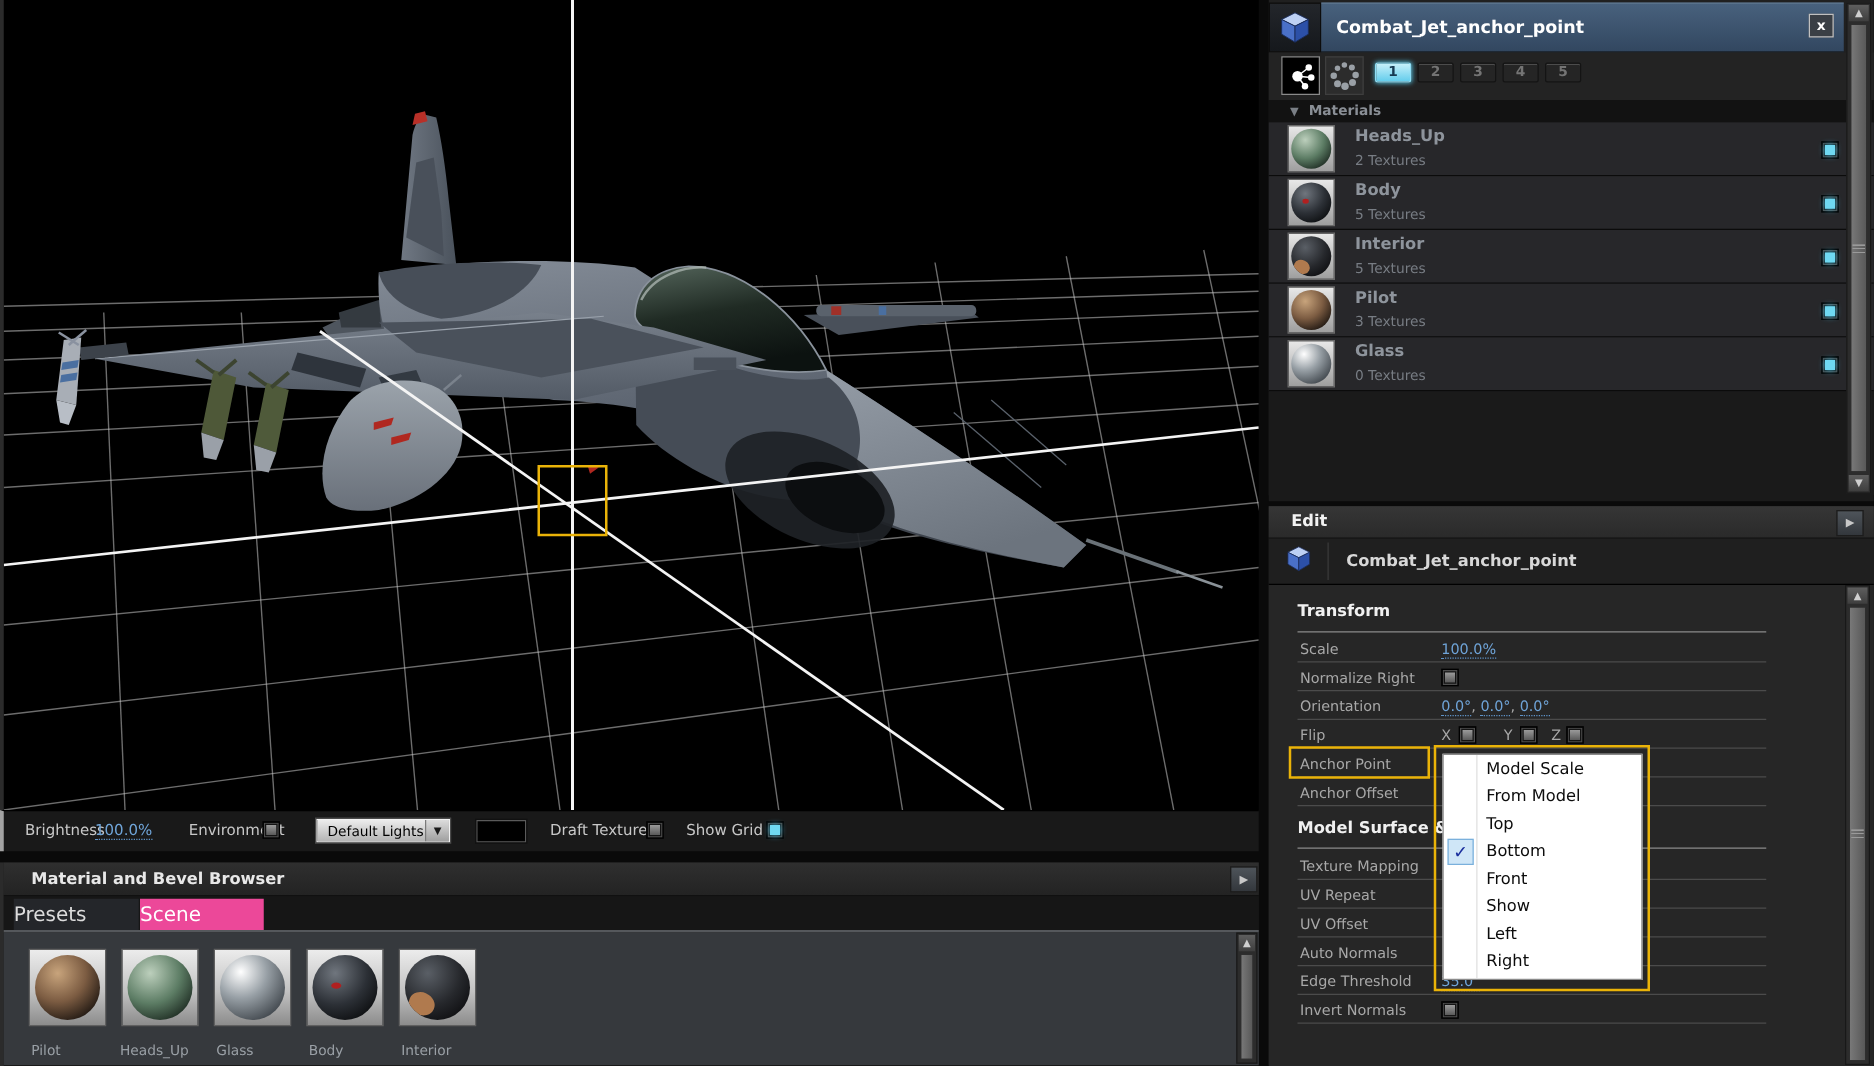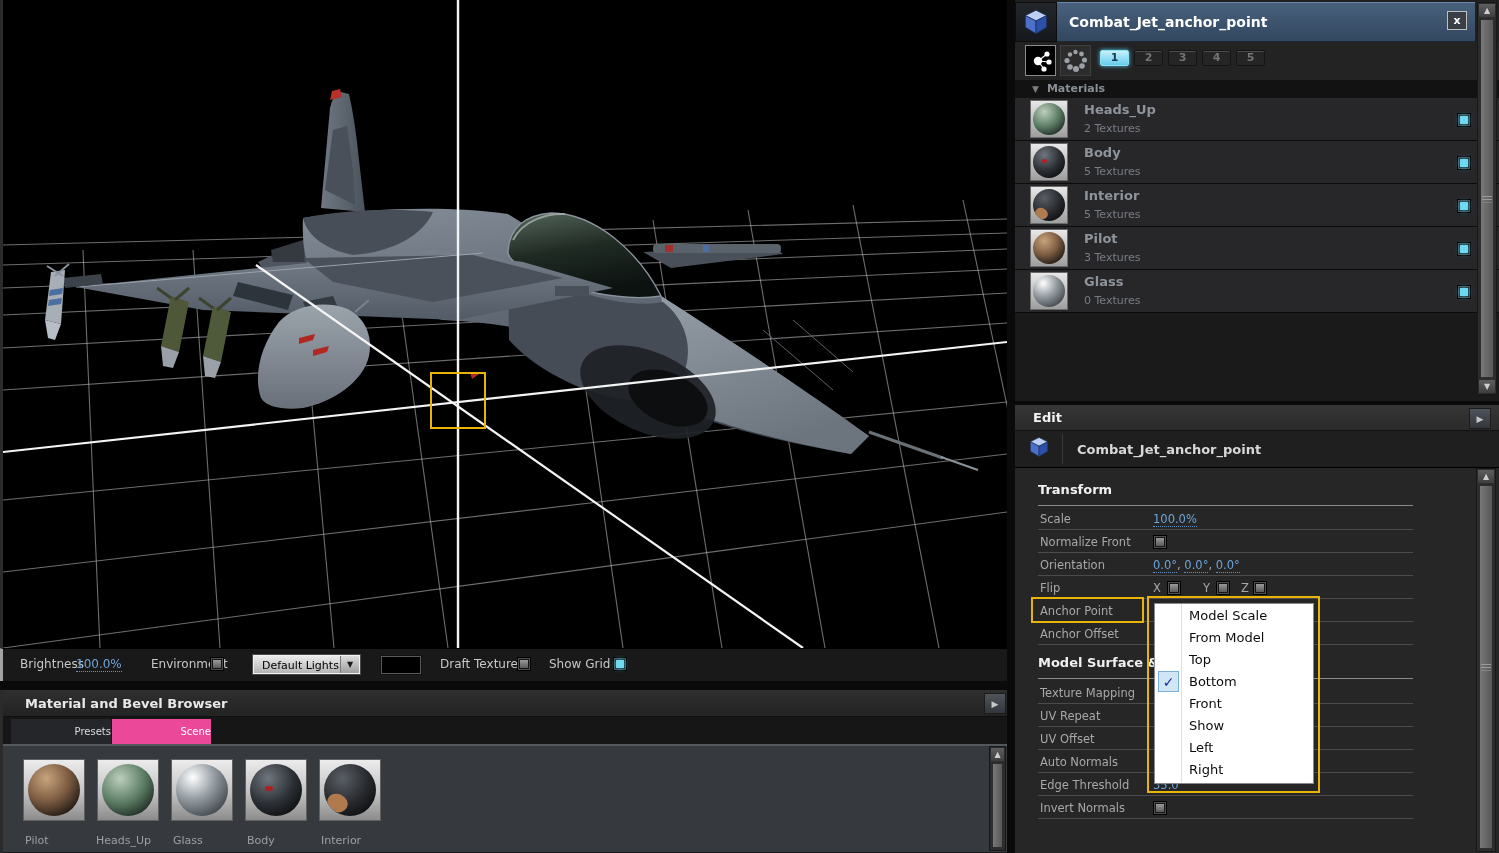--- a/index.html
+++ b/index.html
@@ -34,21 +34,21 @@
   
   #browser { left:0; top:690px; width:1007px; height:163px; background:#191919;
              border-left:3px solid #2b2b2b; }
   #browser .hdr { position:relative; height:27px; background:linear-gradient(#2f2f2f,#232323);
                   border-bottom:1px solid #101010; }
   #browser .hdr .ttl { position:absolute; left:22px; top:6px; font-size:13px; font-weight:bold; color:#e8e8e8; }
   .panel-arrow-btn { position:absolute; width:22px; height:21px; background:linear-gradient(#4e545a,#33373c);
                      border:1px solid #1c1c1c; color:#c8c8c8; font-size:9px; text-align:center;
                      line-height:20px; }
   #browser .tabs { position:relative; height:27px; background:#161616; }
-  .tab { position:absolute; top:2px; height:25px; text-align:right; font-size:10px;
+  .tab { position:absolute; top:2px; height:25px; text-align:left; font-size:16px;
          line-height:25px; color:#dcdcdc; background:#24262a; }
   .tab.active { background:#ec4899; color:#fff; }
   #browser .tabline { height:2px; background:#55585c; }
   #browser .content { position:relative; height:106px; background:#36393d; }
   .thumb { position:absolute; width:62px; height:62px; border:1px solid #606060;
            background:linear-gradient(#ececec 0%,#c2c2c2 55%,#8c8c8c 100%);
            display:flex; align-items:center; justify-content:center; }
   .thumb-label { position:absolute; font-size:11px; color:#9aa0a6; }
   .sphere { border-radius:50%; position:relative; overflow:hidden; }
   .sp-pilot    { background:radial-gradient(circle at 35% 28%, #c8a47c, #7c5c42 45%, #18120e 85%); }
@@ -437,21 +437,21 @@
   </div>
   <div id="edit-content">
     <span class="sect-hd" style="top:14px">Transform</span>
     <span class="sect-line" style="top:37px"></span>
 
     <div class="erow" style="top:39px">
       <span class="el">Scale</span>
       <span class="ev linkval">100.0%</span>
     </div>
     <div class="erow" style="top:62px">
-      <span class="el">Normalize Front</span>
+      <span class="el">Normalize Right</span>
       <span class="cb" style="left:115px"></span>
     </div>
     <div class="erow" style="top:85px">
       <span class="el">Orientation</span>
       <span class="ev"><span class="linkval">0.0°</span><span style="color:#a8a8a8">, </span><span class="linkval">0.0°</span><span style="color:#a8a8a8">, </span><span class="linkval">0.0°</span></span>
     </div>
     <div class="erow" style="top:108px">
       <span class="el">Flip</span>
       <span class="flip-lbl" style="left:115px">X</span>
       <span class="cb" style="left:129px"></span>

